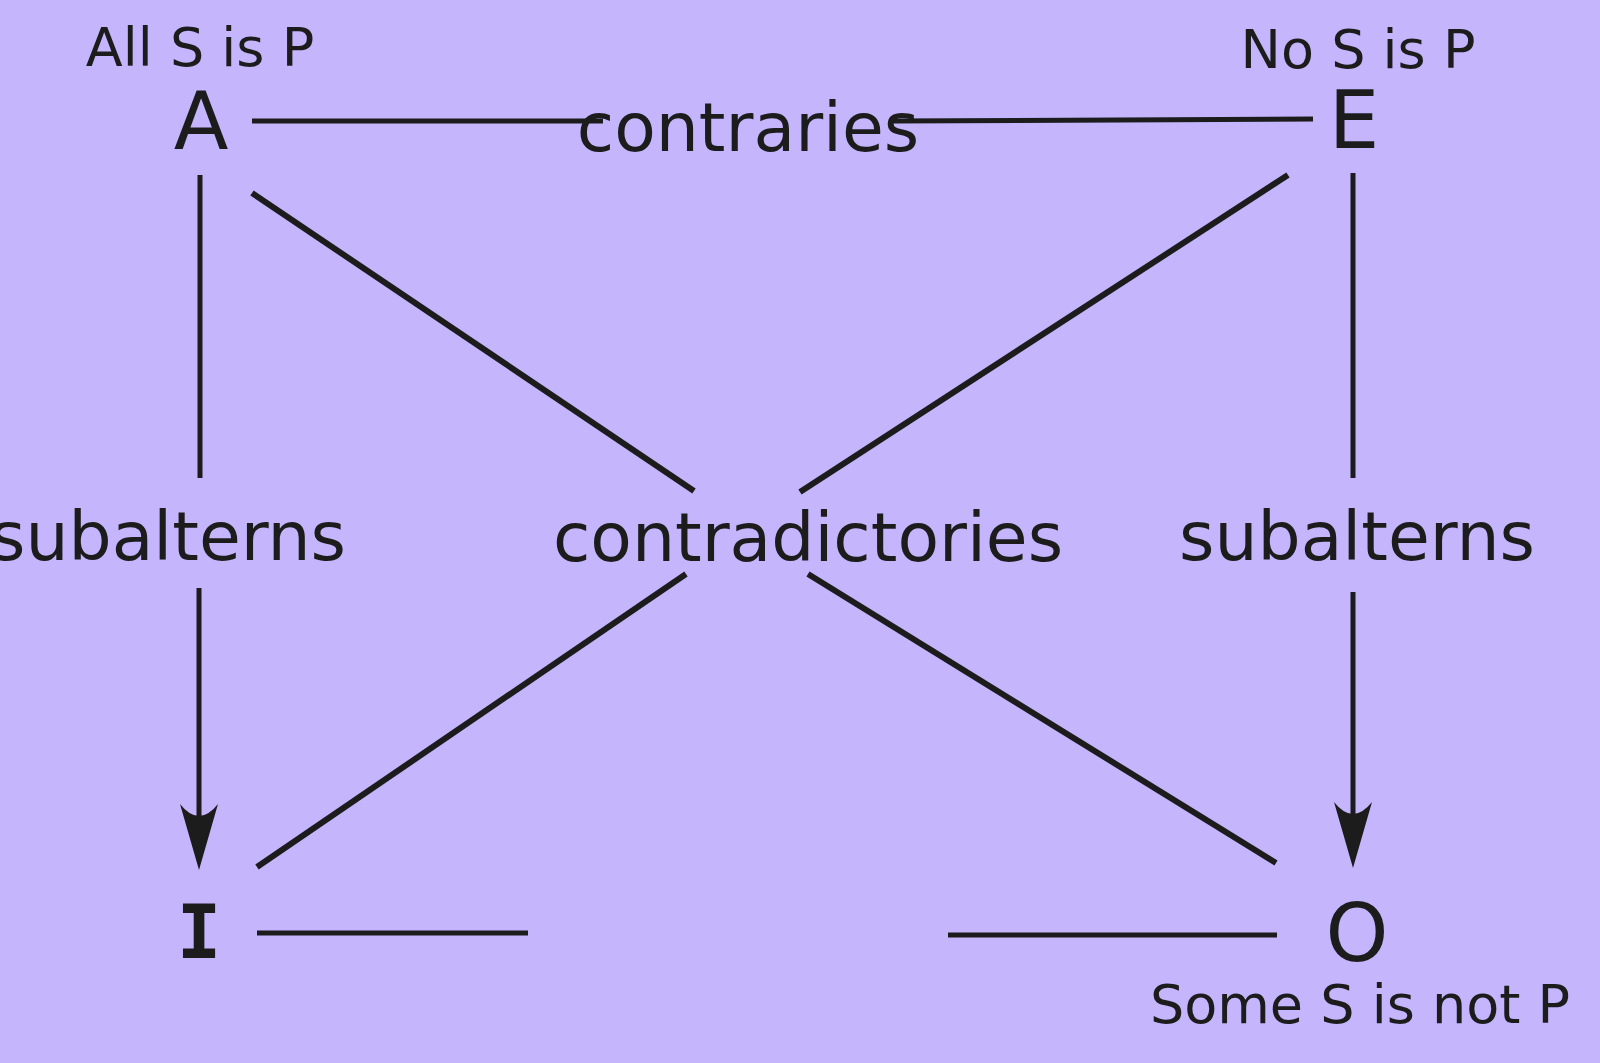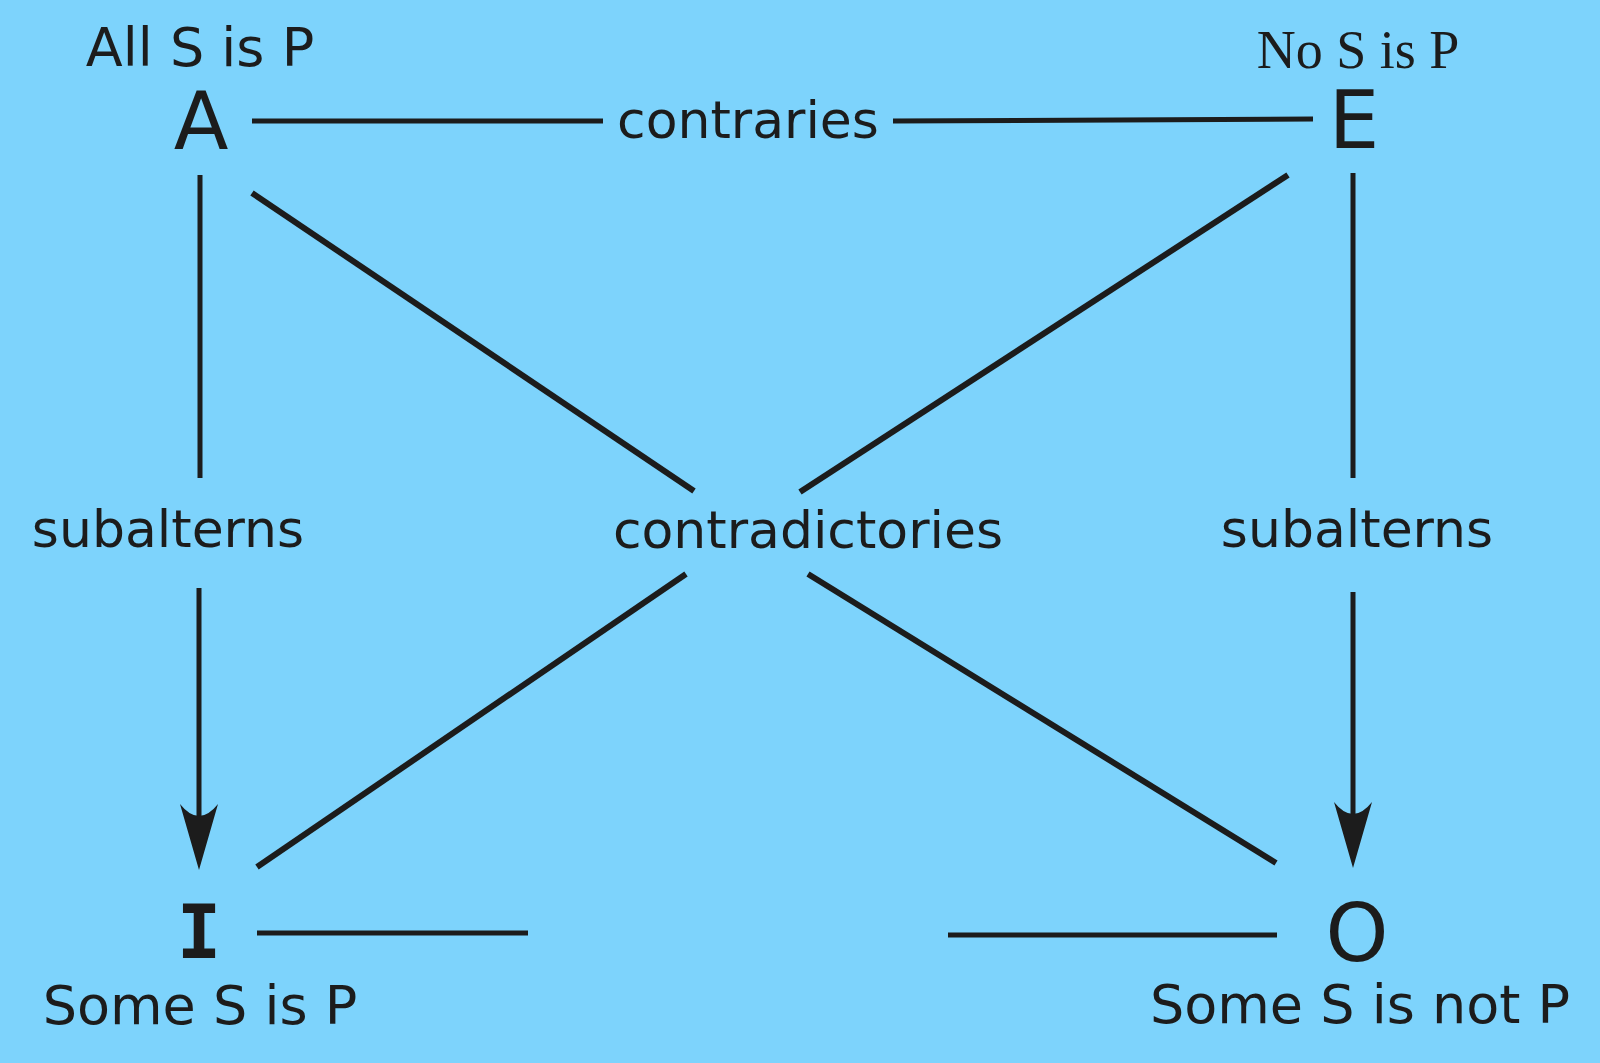--- a/index.html
+++ b/index.html
@@ -4,21 +4,21 @@
 <style>
   html, body {
     margin: 0;
     padding: 0;
     background: #ffffff;
   }
   .canvas {
     position: relative;
     width: 1600px;
     height: 1063px;
-    background: #7dd3fc;
+    background: #c4b5fd;
     font-family: "DejaVu Sans", "Liberation Sans", sans-serif;
     color: #1c1c1c;
     overflow: hidden;
   }
   .lines-svg {
     position: absolute;
     left: 0;
     top: 0;
     width: 1600px;
     height: 1063px;
@@ -32,21 +32,21 @@
   }
   .lbl {
     position: absolute;
     transform: translate(-50%, -50%);
     white-space: nowrap;
     line-height: 1;
     color: #1c1c1c;
   }
   .prop   { font-size: 54px; }
   .letter { font-size: 80px; }
-  .rel    { font-size: 52px; }
+  .rel    { font-size: 68px; margin-top: 8px; }
   
   .letter--bars { font-family: "DejaVu Sans Mono", monospace; font-weight: bold; font-size: 74px; }
 </style>
 </head>
 <body>
 
 <div class="canvas">
 
   <svg class="lines-svg" viewBox="0 0 1600 1063" xmlns="http://www.w3.org/2000/svg">
 
@@ -66,25 +66,24 @@
 
     <line x1="252" y1="193" x2="694" y2="491" stroke-width="6"></line>
     <line x1="808" y1="574" x2="1276" y2="863" stroke-width="6"></line>
     <line x1="1288" y1="175" x2="800" y2="492" stroke-width="6"></line>
     <line x1="686" y1="574" x2="257" y2="867" stroke-width="6"></line>
   </svg>
 
   <div class="lbl prop" style="left:200px;  top:48px;">All S is P</div>
   <div class="lbl letter" style="left:201px;  top:122px;">A</div>
 
-  <div class="lbl prop" style="left:1358px; top:50px;font-family:Liberation Serif, serif;">No S is P</div>
+  <div class="lbl prop" style="left:1358px; top:50px;">No S is P</div>
   <div class="lbl letter" style="left:1354px; top:121px;">E</div>
 
   <div class="lbl letter letter--bars" style="left:199px; top:932px;">I</div>
-  <div class="lbl prop" style="left:200px;  top:1006px;">Some S is P</div>
 
   <div class="lbl letter" style="left:1357px; top:934px;">O</div>
   <div class="lbl prop" style="left:1360px; top:1005px;">Some S is not P</div>
 
   <div class="lbl rel" style="left:748px;  top:120px;">contraries</div>
   <div class="lbl rel" style="left:168px;  top:529px;">subalterns</div>
   <div class="lbl rel" style="left:808px;  top:530px;">contradictories</div>
   <div class="lbl rel" style="left:1357px; top:529px;">subalterns</div>
 
 </div>

